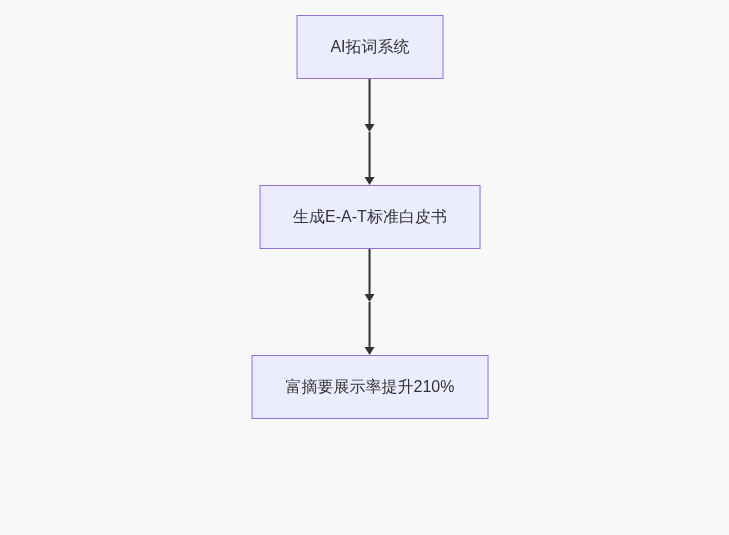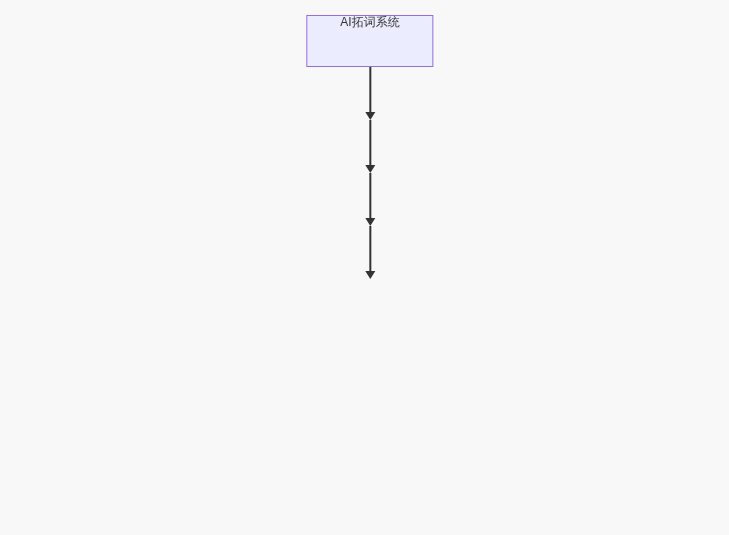--- a/index.html
+++ b/index.html
@@ -27,25 +27,26 @@
     left: 370px;
     top: 15px;
     transform: translateX(-50%);
     display: flex;
     flex-direction: column;
     align-items: center;
   }
   .flow-node {
     background: var(--node-fill);
     border: 1px solid var(--node-border);
-    height: 52px;
+    height: 64px;
     padding: 0 33px;
     display: flex;
+    align-items: center;
     justify-content: center;
-    font-size: 12px;
+    font-size: 16px;
     color: var(--text);
     white-space: nowrap;
     line-height: 1;
   }
   .arrow {
     position: relative;
     width: 10px;
     height: 53px;
     flex: none;
   }
@@ -81,26 +82,32 @@
     <div class="arrow-line"></div>
     <div class="arrow-head"></div>
   </div>
 
 
   <div class="arrow">
     <div class="arrow-line"></div>
     <div class="arrow-head"></div>
   </div>
 
+  <div class="flow-node">
+    <span>生成E-A-T标准白皮书</span>
+  </div>
 
   <div class="arrow">
     <div class="arrow-line"></div>
     <div class="arrow-head"></div>
   </div>
 
 
   <div class="arrow">
     <div class="arrow-line"></div>
     <div class="arrow-head"></div>
   </div>
 
+  <div class="flow-node">
+    <span>富摘要展示率提升210%</span>
+  </div>
 
 </div>
 
 </body></html>

